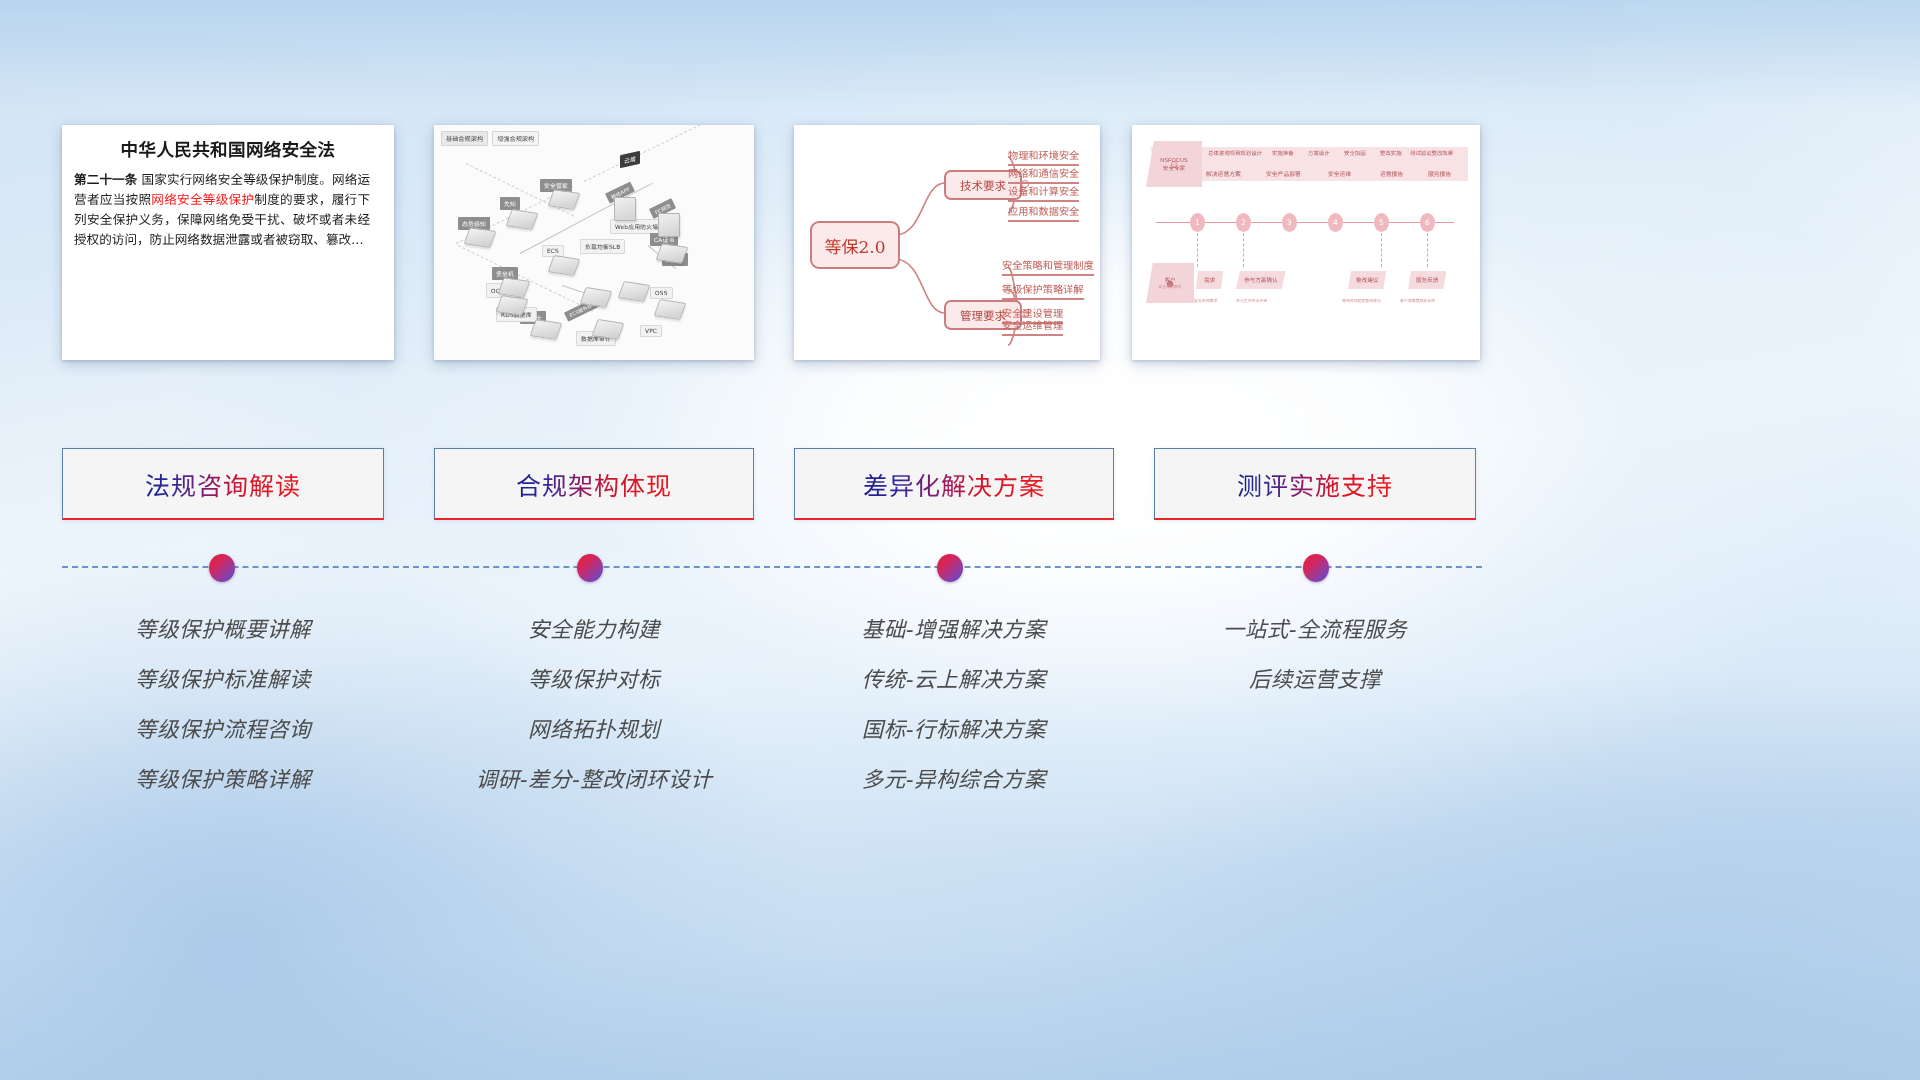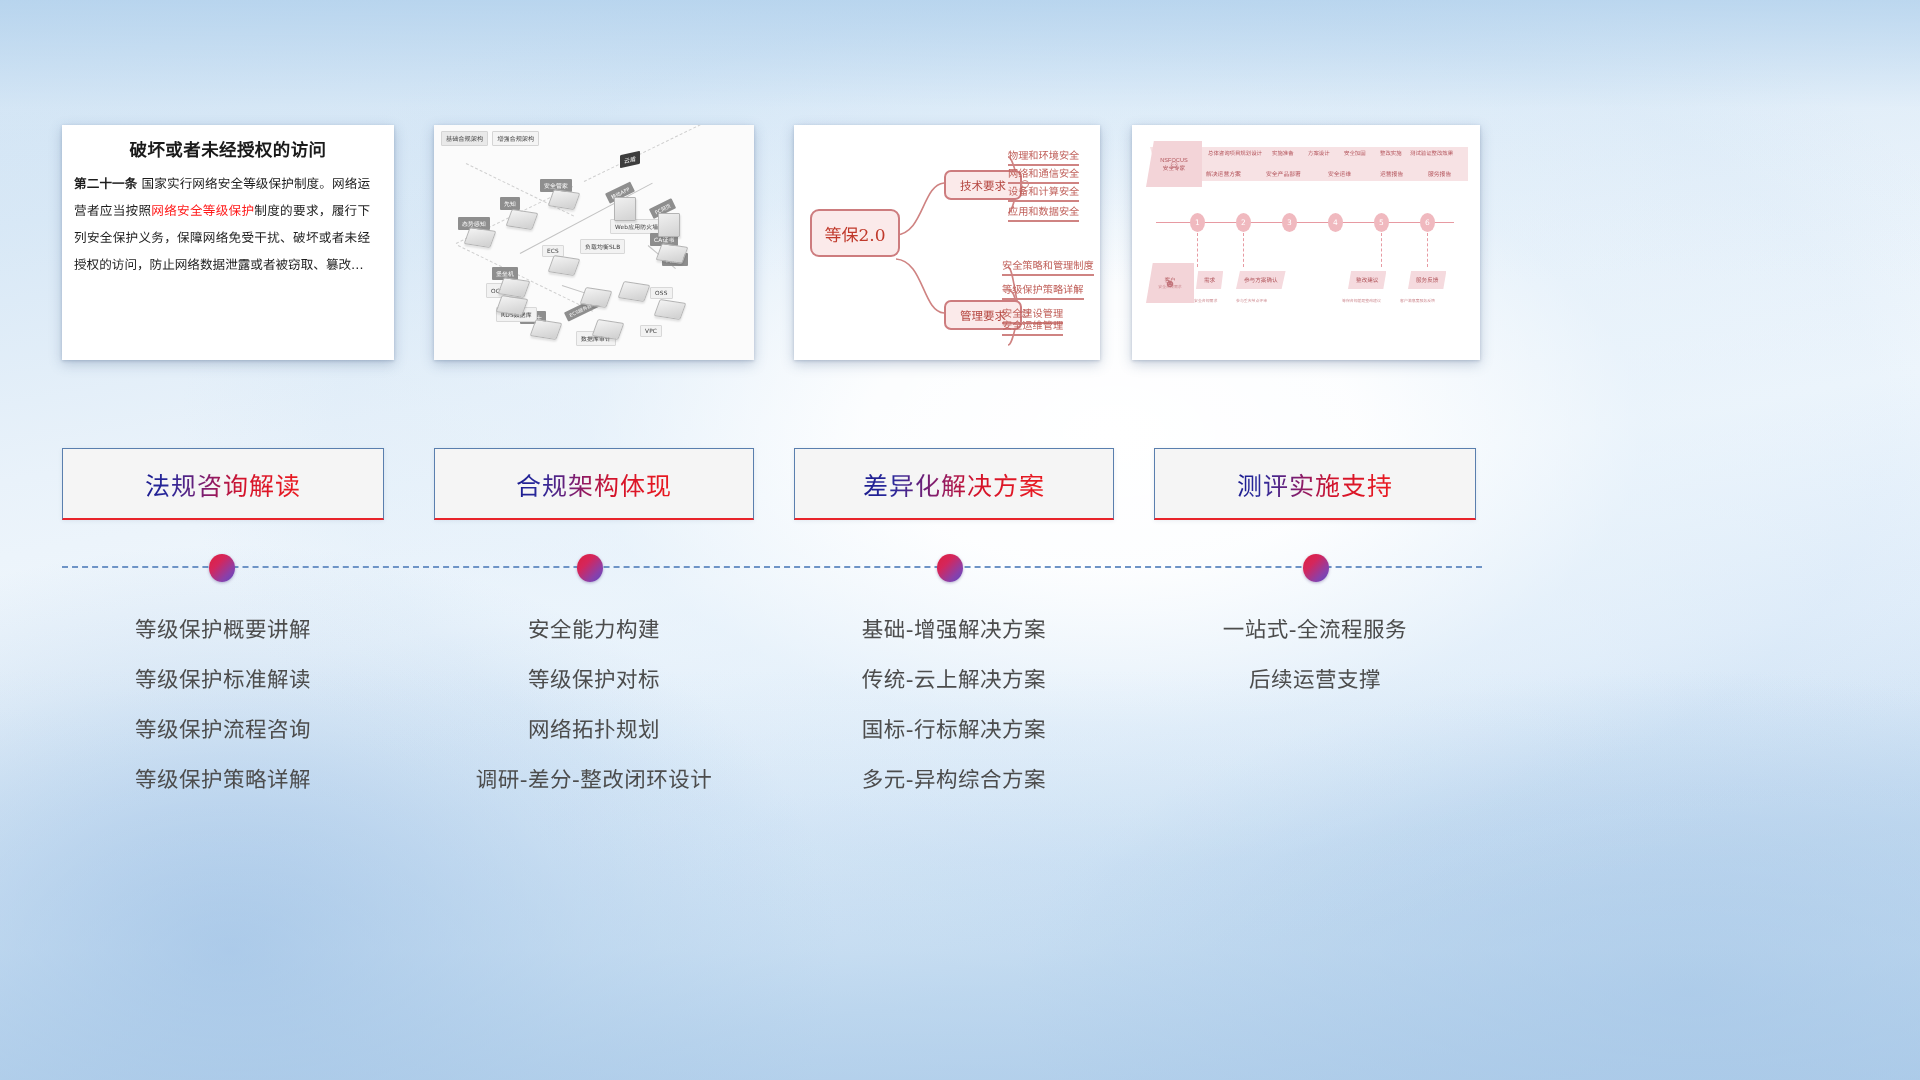--- a/index.html
+++ b/index.html
@@ -37,21 +37,21 @@
   .card.c3{left:794px;width:306px;}
   .card.c4{left:1132px;width:348px;}
 
   
   .law{padding:11px 12px 6px 12px;box-sizing:border-box;height:100%;}
   .law h3{
     margin:0 0 9px 0;text-align:center;font-size:17.5px;font-weight:bold;color:#1a1a1a;
     font-family:"DejaVu Sans","Liberation Sans",sans-serif;letter-spacing:.4px;
   }
   .law p{
-    margin:0 12px 7px 0;font-size:12.6px;line-height:27px;color:#1d1d1d;text-align:justify;
+    margin:0 12px 7px 0;font-size:12.6px;line-height:20px;color:#1d1d1d;text-align:justify;
     font-family:"DejaVu Sans","Liberation Sans",sans-serif;
   }
   .law b{font-weight:bold;}
   .law .hl{color:#ff1a1a;}
 
   
   .arch{position:relative;width:100%;height:100%;background:#fbfbfb;}
   .arch .tabs{position:absolute;left:7px;top:6px;display:flex;gap:4px;}
   .arch .tab{
     font-size:6.2px;color:#4a4a4a;background:#e9e9e9;border:1px solid #d5d5d5;
@@ -71,21 +71,21 @@
     border:1px solid #b4b4b4;border-radius:2px;transform:skewX(-20deg) skewY(8deg);
     box-shadow:1px 2px 2px rgba(0,0,0,.10);
   }
   .arch .node.sq{width:20px;height:22px;transform:none;border-radius:1px;background:linear-gradient(160deg,#f0f0f0,#d2d2d2);}
   .arch .dash{position:absolute;border-top:1px dashed #cfcfcf;transform-origin:left center;}
   .arch .ln{position:absolute;border-top:1px solid #c2c2c2;transform-origin:left center;}
 
   
   .mind{position:relative;width:100%;height:100%;background:#ffffff;}
   .mm-root{
-    position:absolute;left:16px;top:84px;width:86px;height:44px;
+    position:absolute;left:16px;top:96px;width:86px;height:44px;
     display:flex;align-items:center;justify-content:center;
     background:#fbeaea;border:2.5px solid #cd7c7e;border-radius:9px;
     color:#c0392b;font-size:17px;font-family:"DejaVu Serif","Liberation Serif",serif;
   }
   .mm-branch{
     position:absolute;width:74px;height:26px;display:flex;align-items:center;justify-content:center;
     background:#fbeaea;border:2px solid #cd7c7e;border-radius:7px;
     color:#b4453f;font-size:11.5px;font-family:"DejaVu Serif","Liberation Serif",serif;
   }
   .mm-leaf{
@@ -161,42 +161,42 @@
   }
   .tl-dot{
     position:absolute;top:2px;width:26px;height:28px;border-radius:50%;
     background:linear-gradient(135deg,#e01f3d 0%,#d4265c 35%,#8c3fa8 72%,#5b49c4 100%);
     box-shadow:0 1px 3px rgba(70,40,120,.35);
   }
   .d1{left:209px;} .d2{left:577px;} .d3{left:937px;} .d4{left:1303px;}
 
   
   .cols{position:absolute;left:0;top:605px;width:1920px;height:220px;}
-  .col{position:absolute;top:0;text-align:center;}
+  .col{position:absolute;top:0;text-align:center;font-style:italic;}
   .col .item{
     font-size:21.5px;color:#4c4c4c;line-height:50px;white-space:nowrap;
     font-family:"DejaVu Sans","Liberation Sans",sans-serif;letter-spacing:.5px;
   }
   .cl1{left:62px;width:322px;}
   .cl2{left:434px;width:320px;}
   .cl3{left:794px;width:320px;}
   .cl4{left:1154px;width:322px;}
 </style>
 </head>
 <body>
 
 <div id="bg"></div>
 
 <div id="stage">
 
   <div class="cards">
 
     <div class="card c1">
       <div class="law">
-        <h3>破坏或者未经授权的访问</h3>
+        <h3>中华人民共和国网络安全法</h3>
         <p>
           <b>第二十一条</b><span> 国家实行网络安全等级保护制度。网络运营者应当按照</span><span class="hl">网络安全等级保护</span><span>制度的要求，履行下列安全保护义务，保障网络免受干扰、破坏或者未经授权的访问，防止网络数据泄露或者被窃取、篡改…</span>
         </p>
       </div>
     </div>
 
     <div class="card c2">
       <div class="arch">
         <div class="tabs">
           <div class="tab">基础合规架构</div>

